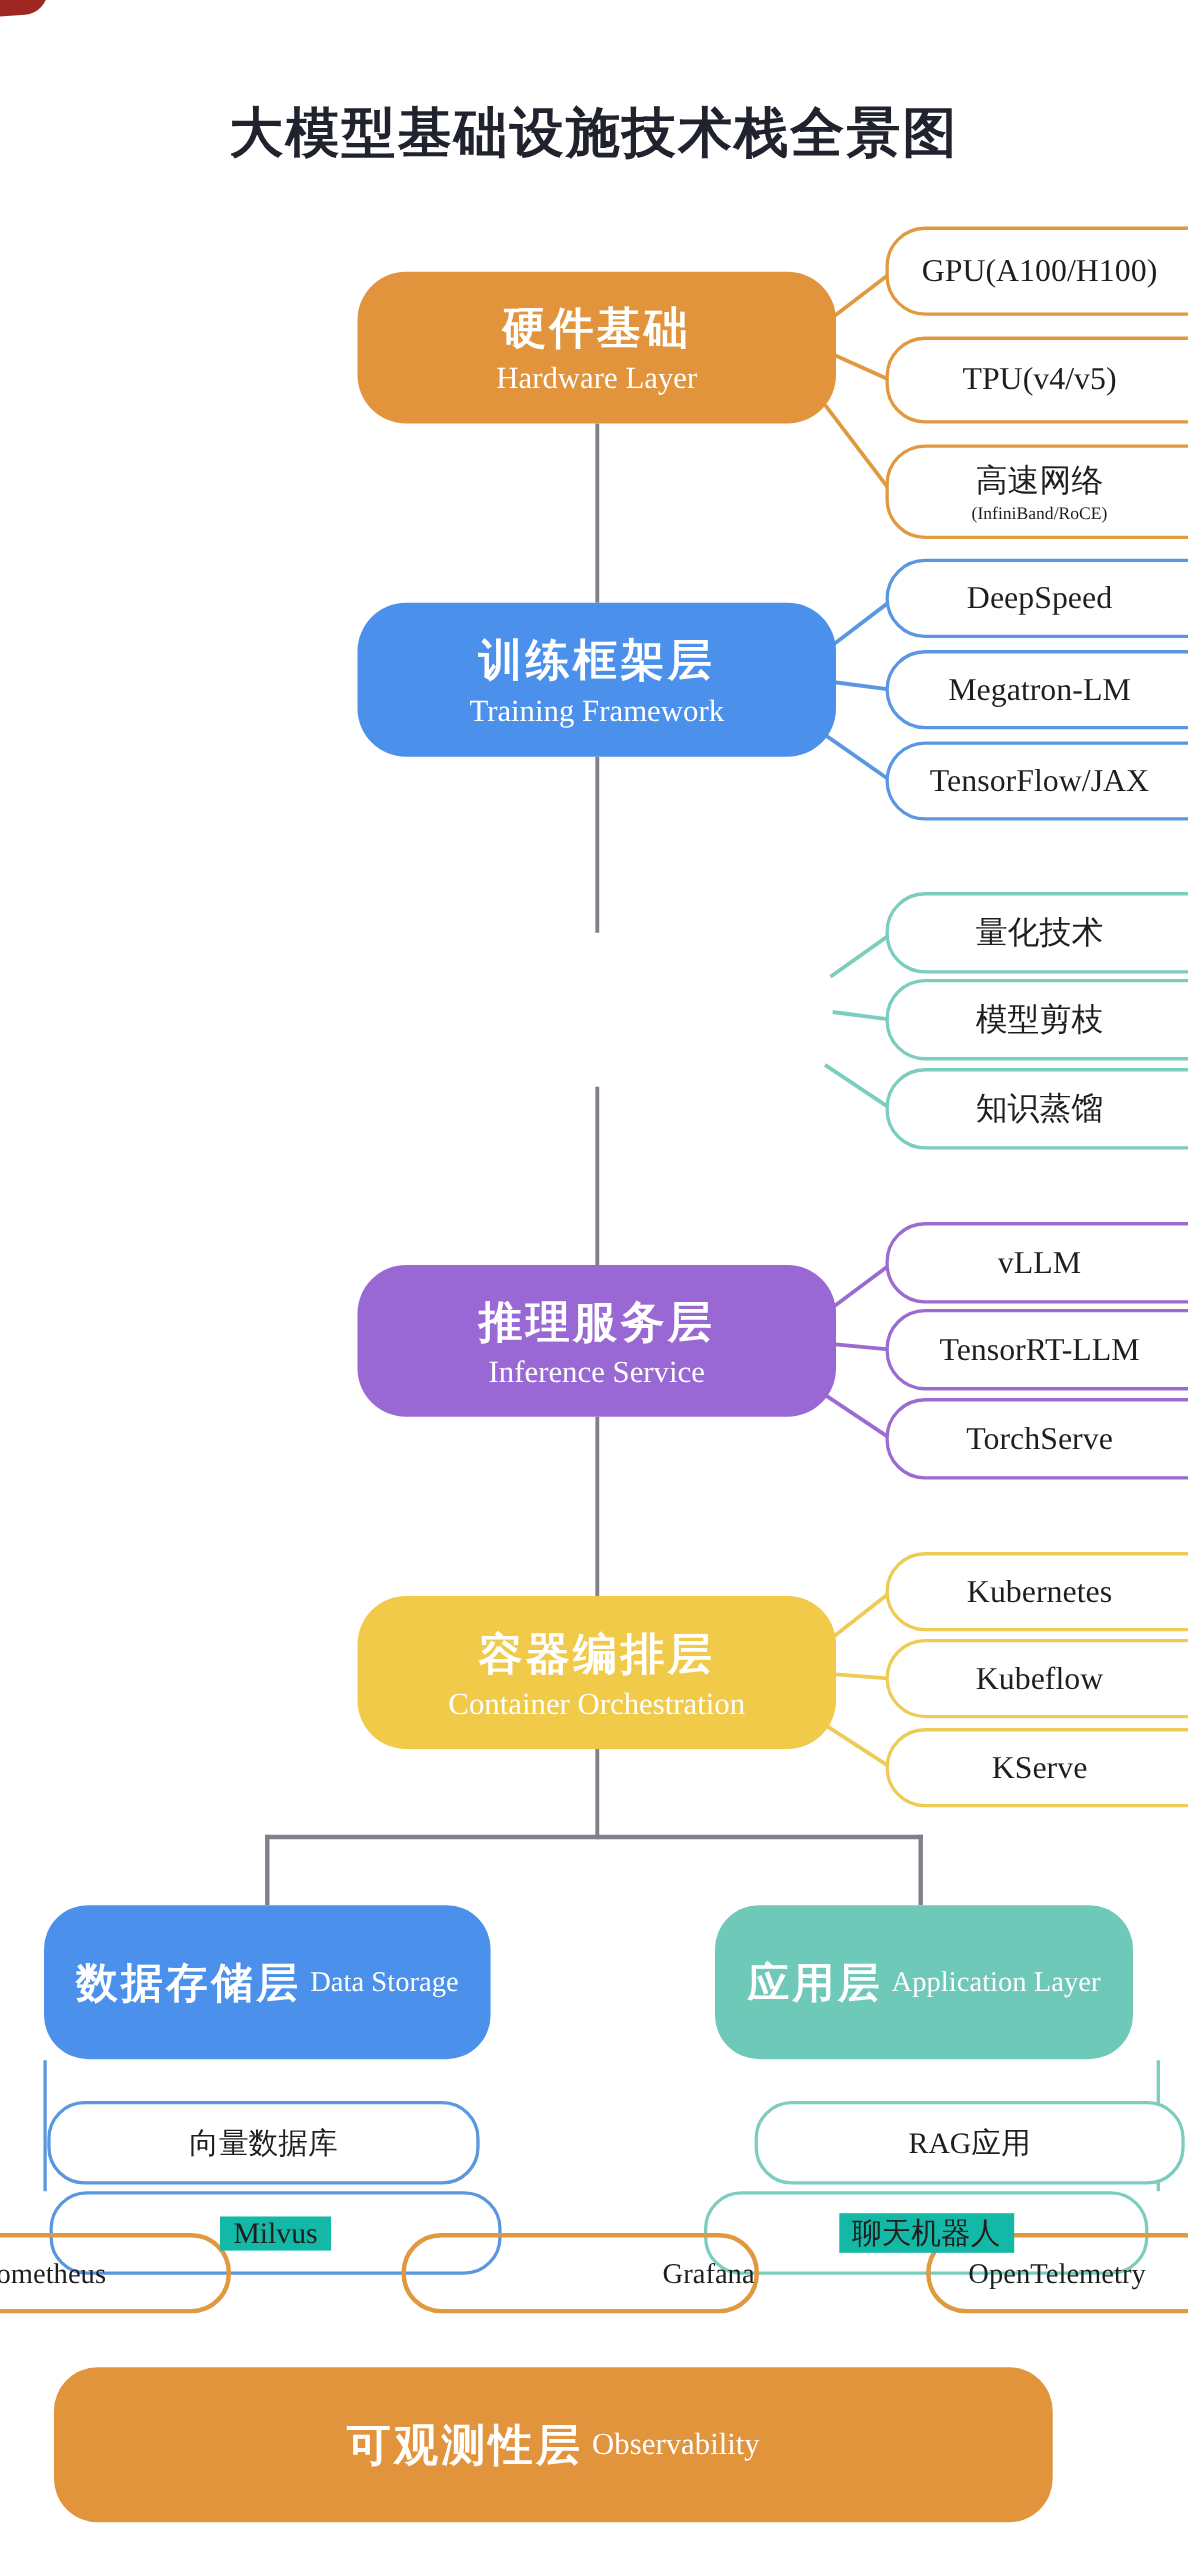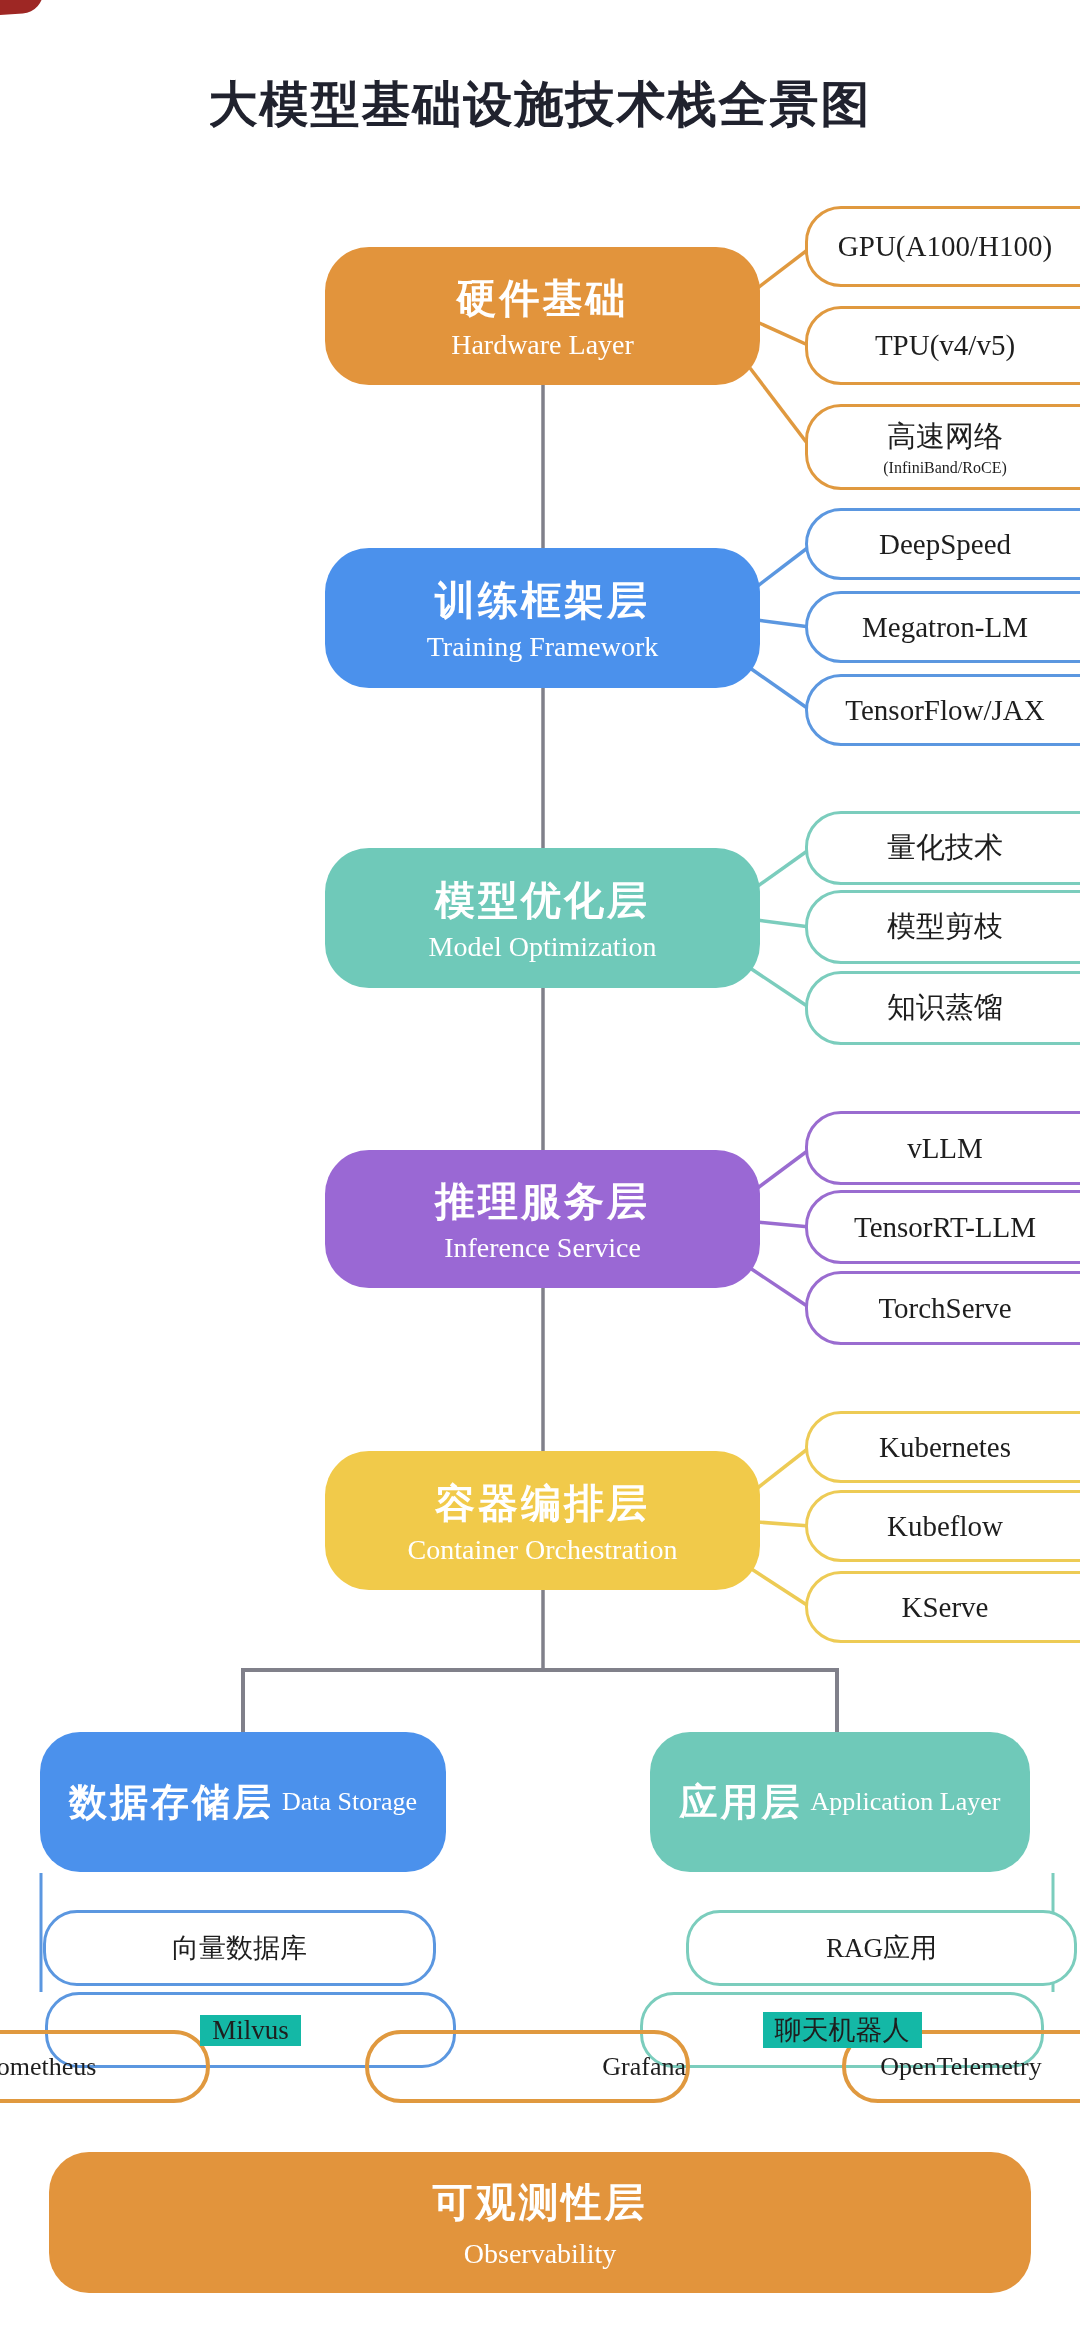--- a/index.html
+++ b/index.html
@@ -1,20 +1,20 @@
 <!DOCTYPE html>
 <html><head>
 <meta charset="utf-8">
 <style>
   html,body{margin:0;padding:0;background:#fff;}
   #stage{position:relative;width:1080px;height:2337px;background:#ffffff;overflow:hidden;
          font-family:"Liberation Serif",serif;color:#1e1e1e;}
   svg.wires{position:absolute;left:0;top:0;width:1080px;height:2337px;z-index:0;}
 
-  .page-title{position:absolute;left:0;right:0;top:72px;text-align:center;
+  .page-title{position:absolute;left:0;right:0;top:88px;text-align:center;
     font-size:49px;font-weight:bold;color:#20222e;letter-spacing:2px;z-index:2;}
 
   
   .cbox{position:absolute;left:325px;width:435px;border-radius:44px;z-index:2;
         display:flex;flex-direction:column;align-items:center;justify-content:center;gap:3px;}
   .cbox .cz{font-size:40px;font-weight:bold;color:#ffffff;letter-spacing:3px;}
   .cbox .ce{font-size:28px;color:#ffffff;}
 
   
   .leaf{position:absolute;left:805px;width:340px;border-radius:36px;background:#fff;z-index:2;
@@ -40,22 +40,22 @@
   .chbox span{font-size:27px;}
   .ch-blue{border:3px solid #5b97e0;}
   .ch-teal{border:3px solid #7bcdbd;}
   .knockout{position:relative;z-index:4;background:#14b8a6;padding:0 12px;}
 
   
   .mbox{position:absolute;top:2030px;height:73px;border-radius:36px;z-index:3;
         border:4px solid #e0993f;display:flex;align-items:center;justify-content:center;box-sizing:border-box;}
   .mbox span{font-size:26px;}
 
-  .obox{position:absolute;left:49px;top:2152px;width:982px;height:141px;border-radius:40px;
-        background:#e2943c;z-index:2;display:flex;flex-direction:column;align-items:center;
+  .obox{position:absolute;left:49px;top:2152px;width:908px;height:141px;border-radius:40px;
+        background:#e2943c;z-index:2;display:flex;flex-direction:row;align-items:center;
         justify-content:center;gap:8px;}
   .obox .cz{font-size:40px;font-weight:bold;color:#fff;letter-spacing:3px;}
   .obox .ce{font-size:28px;color:#fff;}
 
   .corner-blob{position:absolute;left:-14px;top:-8px;width:58px;height:22px;
         background:#9e2724;border-radius:0 0 22px 10px;transform:rotate(-4deg);z-index:5;}
 </style>
 </head>
 <body>
 
@@ -116,24 +116,20 @@
   </svg>
 
   <div class="cbox" style="top:247px;height:138px;background:#e2943c;">
     <div class="cz">硬件基础</div>
     <div class="ce">Hardware Layer</div>
   </div>
   <div class="cbox" style="top:548px;height:140px;background:#4b91ec;">
     <div class="cz">训练框架层</div>
     <div class="ce">Training Framework</div>
   </div>
-  <div class="cbox" style="top:848px;height:140px;background:#6fc9b9;">
-    <div class="cz">模型优化层</div>
-    <div class="ce">Model Optimization</div>
-  </div>
   <div class="cbox" style="top:1150px;height:138px;background:#9a68d4;text-align:right;">
     <div class="cz">推理服务层</div>
     <div class="ce">Inference Service</div>
   </div>
   <div class="cbox" style="top:1451px;height:139px;background:#f1ca4a;">
     <div class="cz">容器编排层</div>
     <div class="ce">Container Orchestration</div>
   </div>
 
   <div class="leaf lf-orange" style="top:206px;height:81px;">

